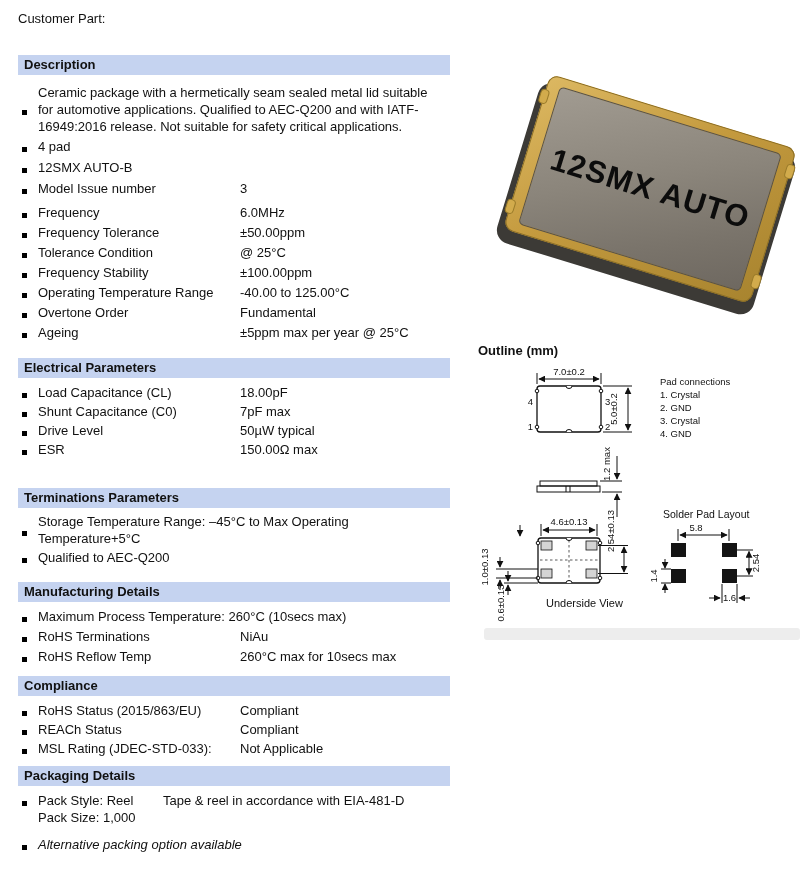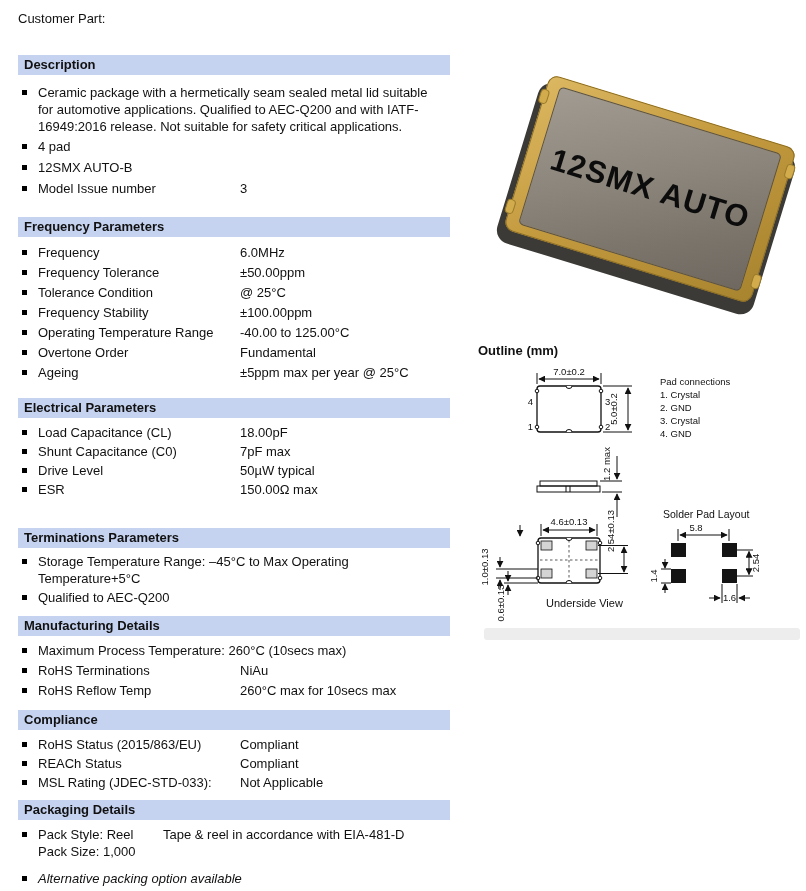--- a/index.html
+++ b/index.html
@@ -4,21 +4,21 @@
 <style>
   html,body{margin:0;padding:0}
   body{
     width:806px;height:891px;background:#ffffff;
     font-family:"Liberation Sans",sans-serif;font-size:13px;color:#111;
     position:relative;overflow:hidden;
   }
   .left-col{position:absolute;left:18px;top:10px;width:432px}
   .cust{font-weight:400;line-height:17px}
   .bar{background:#c5d3f0;font-weight:700;padding:3px 6px;line-height:14px}
-  .brow{display:flex;align-items:flex-start;line-height:17px}
+  .brow{display:flex;align-items:center;line-height:17px}
   .bullet{flex:0 0 auto;width:5px;height:5px;background:#000;margin:6px 11px 0 4px}
   .lbl{width:202px;flex:0 0 auto}
   .lbl-pack{width:125px;flex:0 0 auto}
   .val{flex:1}
   .full{flex:1}
   .ptext{display:block;width:392px}
   .ptext2{display:block;width:340px}
   .subline{margin-left:20px;line-height:17px}
   .italic{font-style:italic}
 
@@ -61,21 +61,20 @@
     <div class="brow" style="margin-top:4px">
       <span class="bullet"></span>
       <span class="val">12SMX AUTO-B</span>
     </div>
     <div class="brow" style="margin-top:4px">
       <span class="bullet"></span>
       <span class="lbl">Model Issue number</span>
       <span class="val">3</span>
     </div>
 
-    <div class="bar" style="margin-top:20px">Frequency Parameters</div>
     <div style="margin-top:7px">
       <div class="brow" style="margin-bottom:3px">
         <span class="bullet"></span>
         <span class="lbl">Frequency</span>
         <span class="val">6.0MHz</span>
       </div>
       <div class="brow" style="margin-bottom:3px">
         <span class="bullet"></span>
         <span class="lbl">Frequency Tolerance</span>
         <span class="val">±50.00ppm</span>
@@ -134,21 +133,21 @@
     <div class="bar" style="margin-top:30px">Terminations Parameters</div>
     <div class="brow" style="margin-top:5px">
       <span class="bullet"></span>
       <span class="ptext2">Storage Temperature Range: –45°C to Max Operating Temperature+5°C</span>
     </div>
     <div class="brow" style="margin-top:2px">
       <span class="bullet"></span>
       <span class="full">Qualified to AEC-Q200</span>
     </div>
 
-    <div class="bar" style="margin-top:10px">Manufacturing Details</div>
+    <div class="bar" style="margin-top:16px">Manufacturing Details</div>
     <div class="brow" style="margin-top:6px">
       <span class="bullet"></span>
       <span class="full">Maximum Process Temperature: 260°C (10secs max)</span>
     </div>
     <div class="brow" style="margin-top:3px;margin-bottom:3px">
       <span class="bullet"></span>
       <span class="lbl">RoHS Terminations</span>
       <span class="val">NiAu</span>
     </div>
     <div class="brow">

